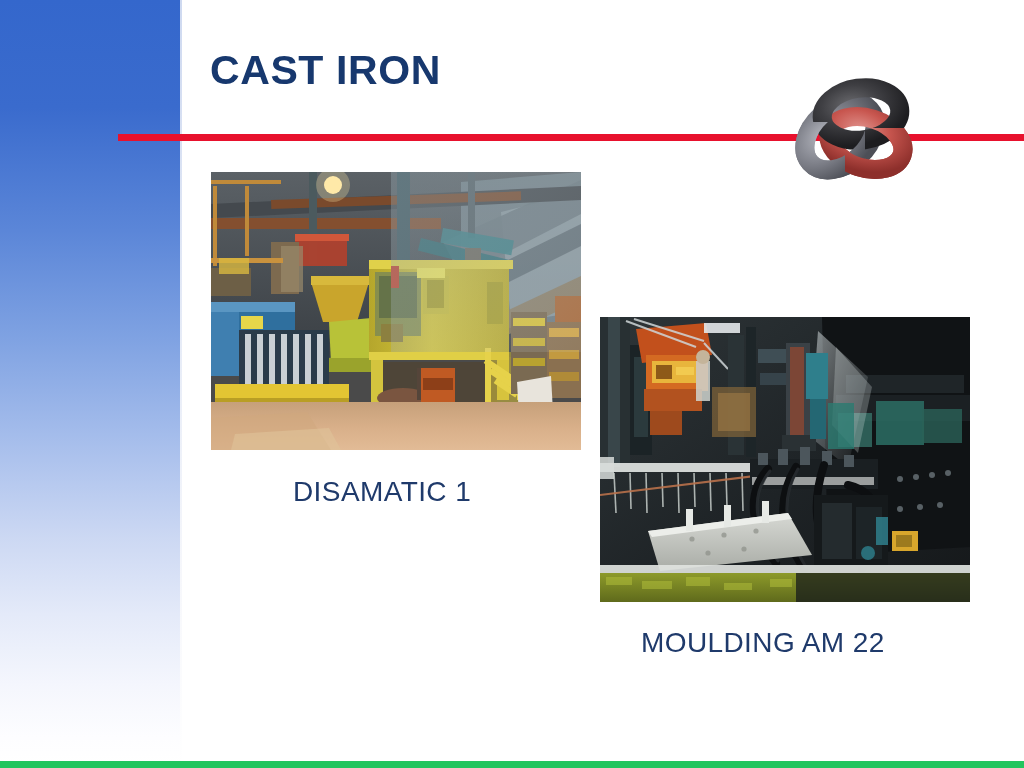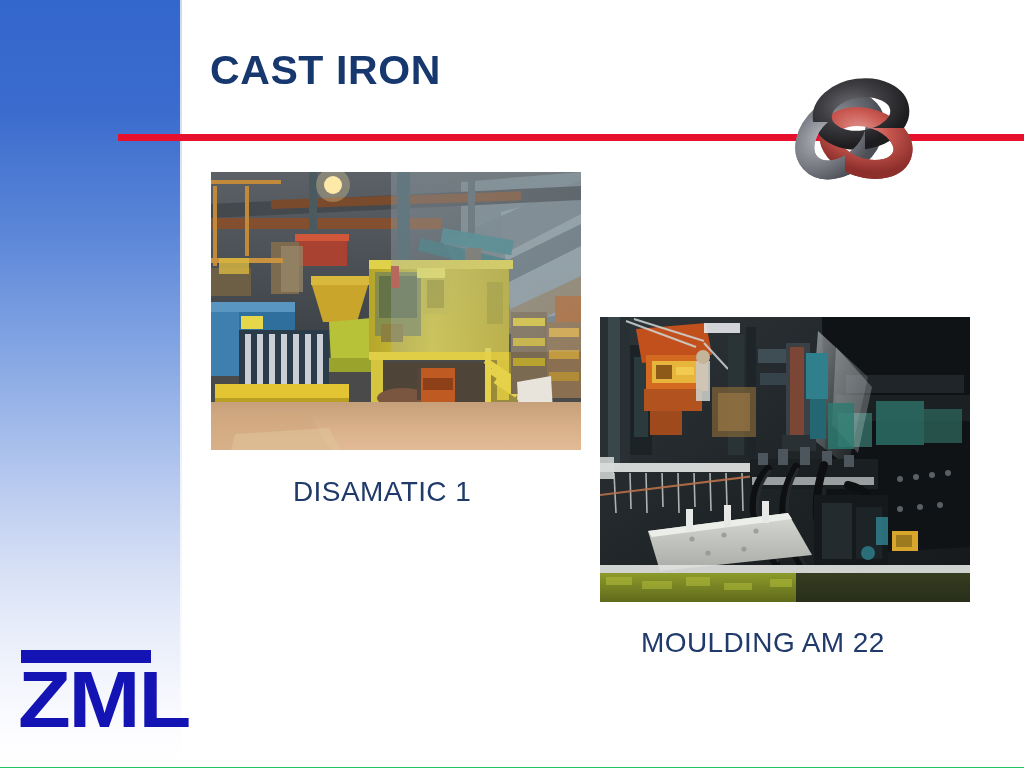--- a/index.html
+++ b/index.html
@@ -9,21 +9,21 @@
   }
   body {
     font-family: "Liberation Sans", sans-serif;
   }
   #slide {
     position: relative;
     width: 1024px;
     height: 768px;
     background: #ffffff;
     overflow: hidden;
-    border-bottom: 1px solid #22c55e;
+    border-bottom: 7px solid #22c55e;
     box-sizing: border-box;
   }
 
   
   .sidebar {
     position: absolute;
     left: 0; top: 0;
     width: 180px; height: 768px;
     background: linear-gradient(to bottom,
         #3467cc 0%,
@@ -478,18 +478,14 @@
         <rect x="86" y="260" width="24" height="9"></rect>
         <rect x="124" y="266" width="28" height="7"></rect>
         <rect x="170" y="262" width="22" height="8"></rect>
       </g>
       <rect x="196" y="256" width="174" height="29" fill="#14181a" opacity="0.72"></rect>
     </svg>
   </div>
 
   <div class="caption" id="caption-moulding">MOULDING AM 22</div>
 
-  <div class="zml-logo">
-    <div class="zml-bar"></div>
-    <div class="zml-text">ZML</div>
-  </div>
 
 </div>
 
 </body></html>

